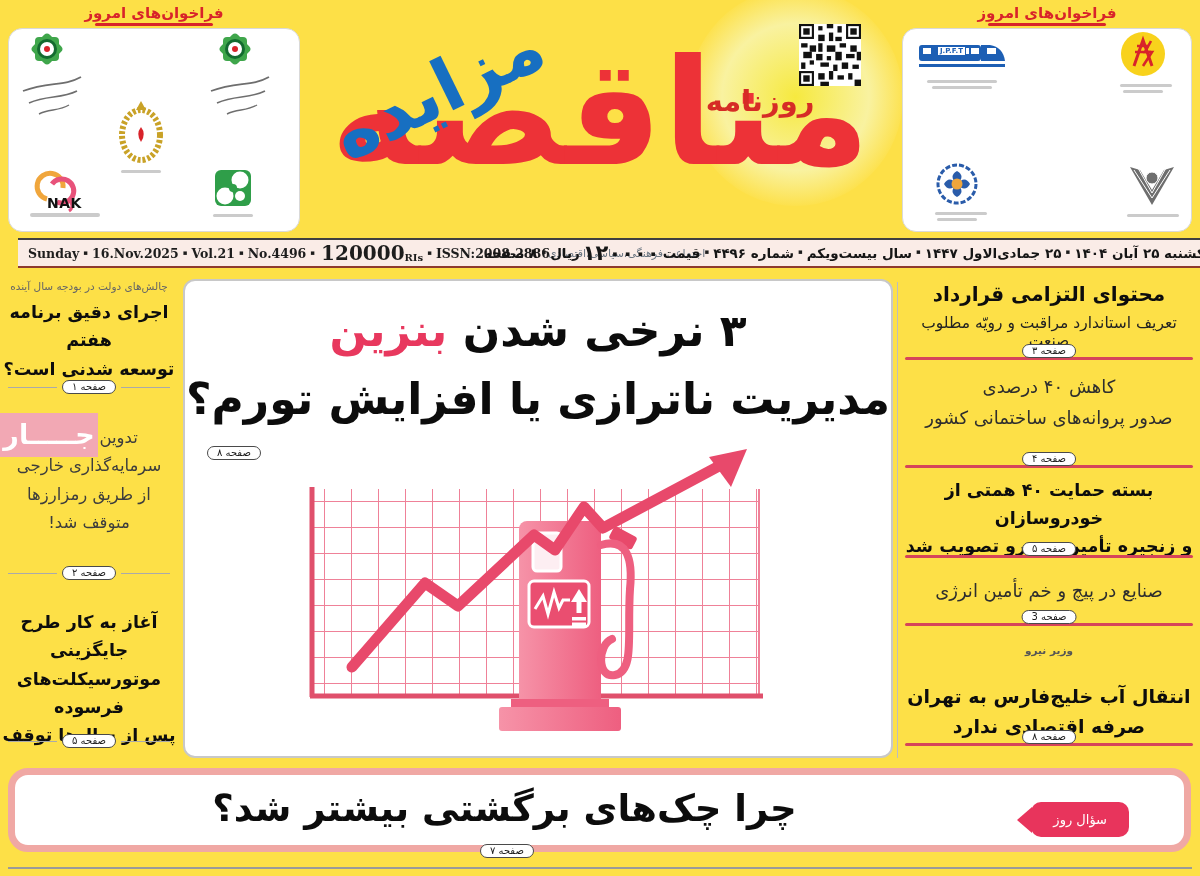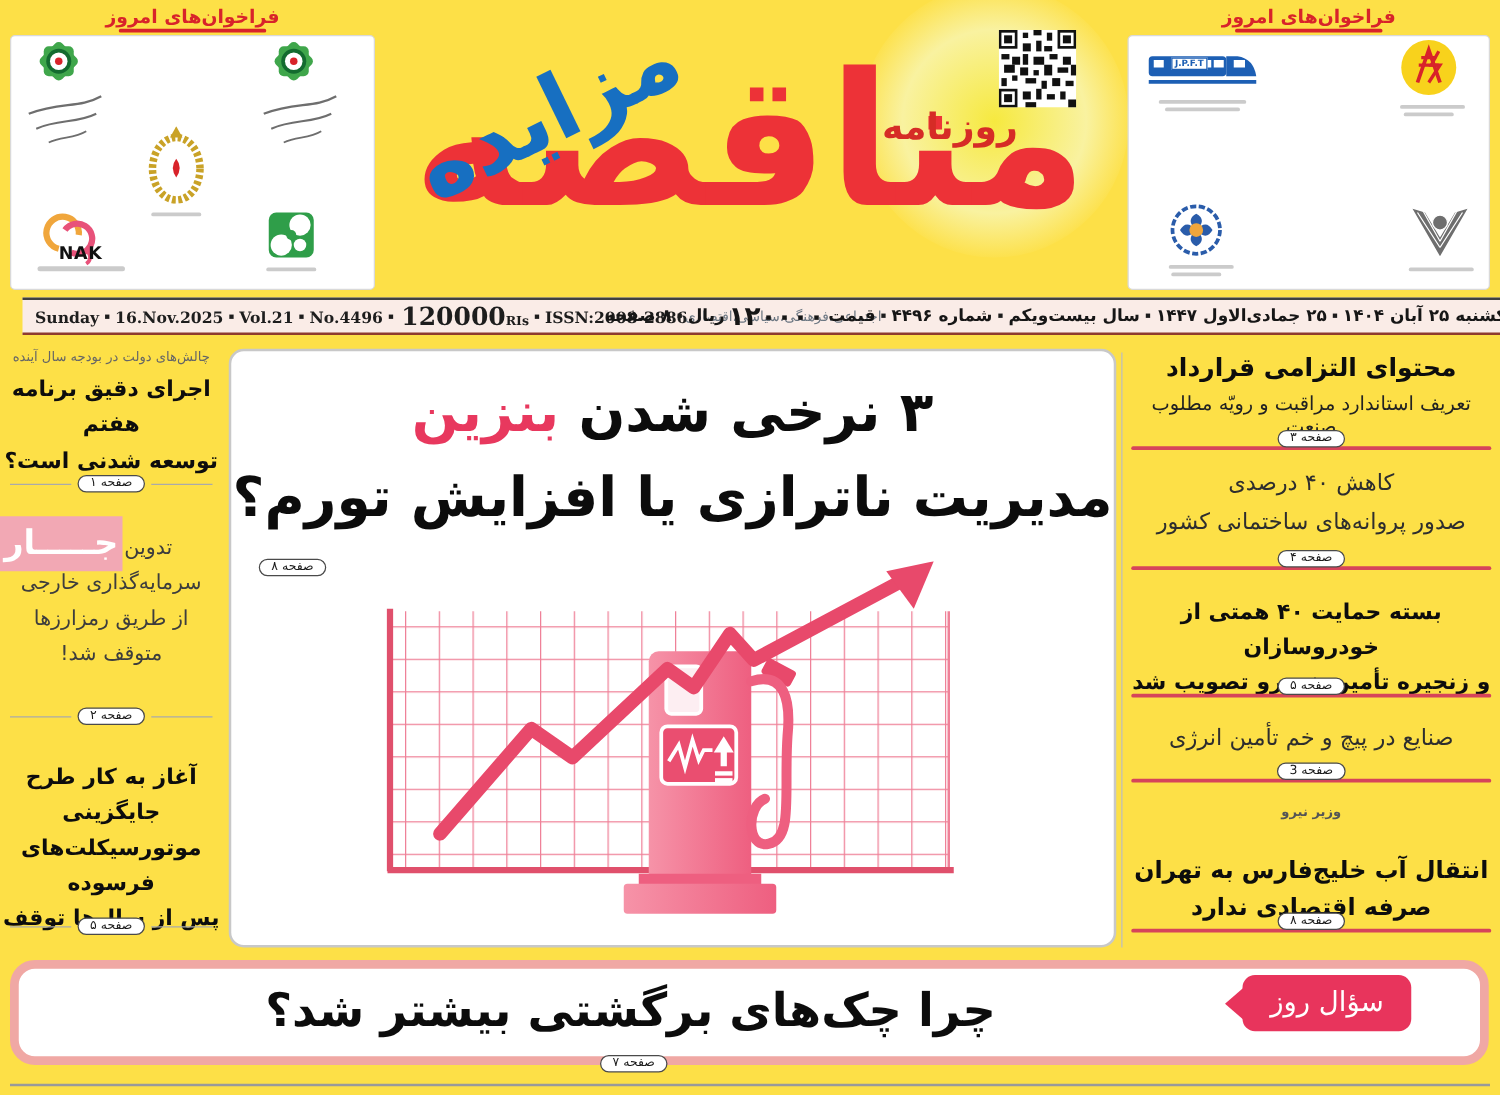--- a/index.html
+++ b/index.html
@@ -7,21 +7,21 @@
   #page { position:relative; width:1200px; height:876px; background:#fde047; overflow:hidden;
           font-family:"DejaVu Sans", sans-serif; }
 
   
   .ann-head { position:absolute; top:4px; text-align:center; color:#d8232a;
               font-weight:bold; font-size:15px; direction:rtl; z-index:5; }
   .ann-head .redbar { height:3px; background:#d8232a; margin:1px auto 0; width:118px; border-radius:2px; }
   .ann-head.lft { left:54px;  width:200px; }
   .ann-head.rgt { left:947px; width:200px; }
   .ann-box { position:absolute; top:28px; height:204px; border:1.5px solid #d9d9d9;
-             border-radius:4px; background:#fff; }
+             border-radius:14px; background:#fff; }
   .ann-box.lft { left:8px;   width:292px; }
   .ann-box.rgt { left:902px; width:290px; }
   .logo { position:absolute; }
   .capbar { height:3.5px; background:#b9b9b9; border-radius:2px; margin:2.5px auto 0; opacity:.75; }
   .w40{width:40px;} .w52{width:52px;} .w60{width:60px;} .w70{width:70px;}
   .naktxt { position:absolute; left:30px; top:26px; font-weight:bold; font-size:14px;
             color:#111; letter-spacing:.5px; }
   .jpfttxt { position:absolute; left:20px; top:7px; font-size:7px; font-weight:bold;
              color:#1d5fb4; background:#fff; padding:0 2px; border:.5px solid #1d5fb4; }
 
@@ -91,22 +91,22 @@
   .rc-rule { position:absolute; left:0; right:0; height:16px; }
   .rc-rule .ln { position:absolute; left:0; right:0; bottom:0; height:3.5px; background:#d6445a;
                  border-radius:2px; }
   .rc-rule .pbadge { position:absolute; left:50%; transform:translateX(-50%); bottom:2px; }
 
   
   .banner { position:absolute; left:8px; top:768px; width:1183px; height:84px;
             border:7px solid #f0a8a4; border-radius:20px; background:#fff; }
   .banner .head { position:absolute; left:0; right:0; top:12px; text-align:center; direction:rtl;
                   font-size:37px; font-weight:bold; color:#0c0c0c; transform:translateX(-95px); }
-  .tag { position:absolute; right:55px; top:5px; background:#e8345c; color:#fff; direction:rtl;
-         font-size:22px; border-radius:10px; padding:10px 22px; }
+  .tag { position:absolute; right:55px; top:27px; background:#e8345c; color:#fff; direction:rtl;
+         font-size:13px; border-radius:10px; padding:10px 22px; }
   .tag::before { content:""; position:absolute; right:100%; top:50%; transform:translateY(-50%);
                  border-top:13px solid transparent; border-bottom:13px solid transparent;
                  border-right:15px solid #e8345c; margin-right:-1px;
                  border-left:none; }
   .bbadge { position:absolute; left:465px; bottom:-13px; }
   .footline { position:absolute; left:8px; top:867px; width:1184px; height:1.5px; background:#9a9a9a; }
 </style>
 </head>
 <body>
 
@@ -405,21 +405,21 @@
     <div class="sub" style="top:42px;">تعریف استاندارد مراقبت و رویّه مطلوب صنعت</div>
     <div class="rc-rule" style="top:72px;">
       <div class="ln"></div>
       <span class="pbadge">صفحه ۳</span>
     </div>
 
     <div class="t-light" style="top:100px;">
       <span>کاهش ۴۰ درصدی</span><br>
       <span>صدور پروانه‌های ساختمانی کشور</span>
     </div>
-    <div class="rc-rule" style="top:168px;">
+    <div class="rc-rule" style="top:180px;">
       <div class="ln"></div>
       <span class="pbadge">صفحه ۴</span>
     </div>
 
     <div class="t-bold" style="top:204px;font-size:17.5px;">
       <span>بسته حمایت ۴۰ همتی از خودروسازان</span><br>
       <span>و زنجیره تأمین خودرو تصویب شد</span>
     </div>
     <div class="rc-rule" style="top:270px;">
       <div class="ln"></div>

